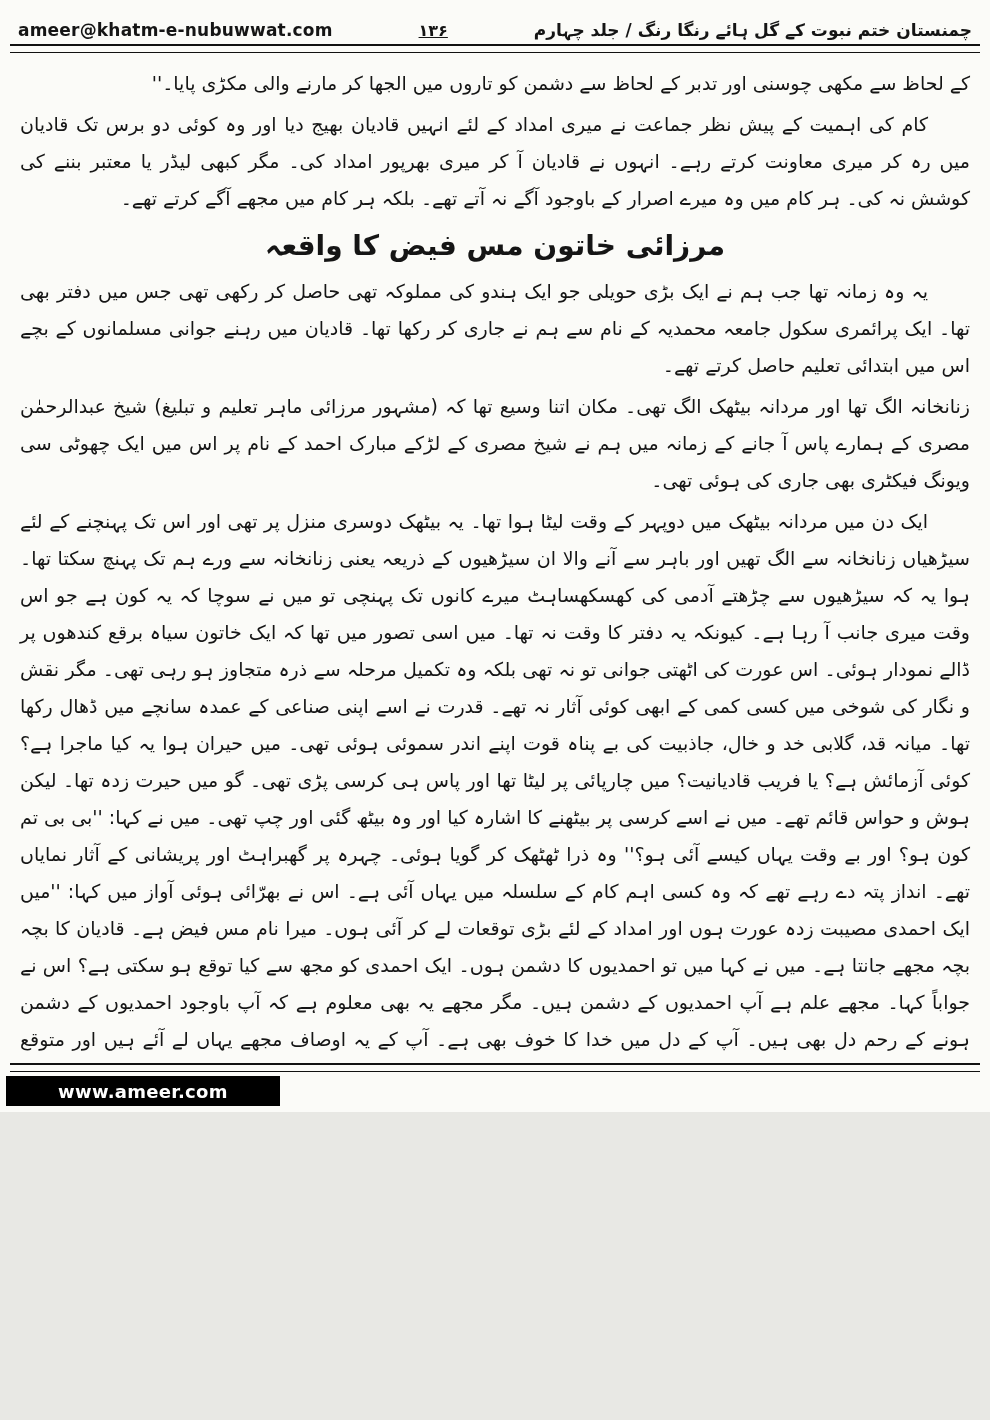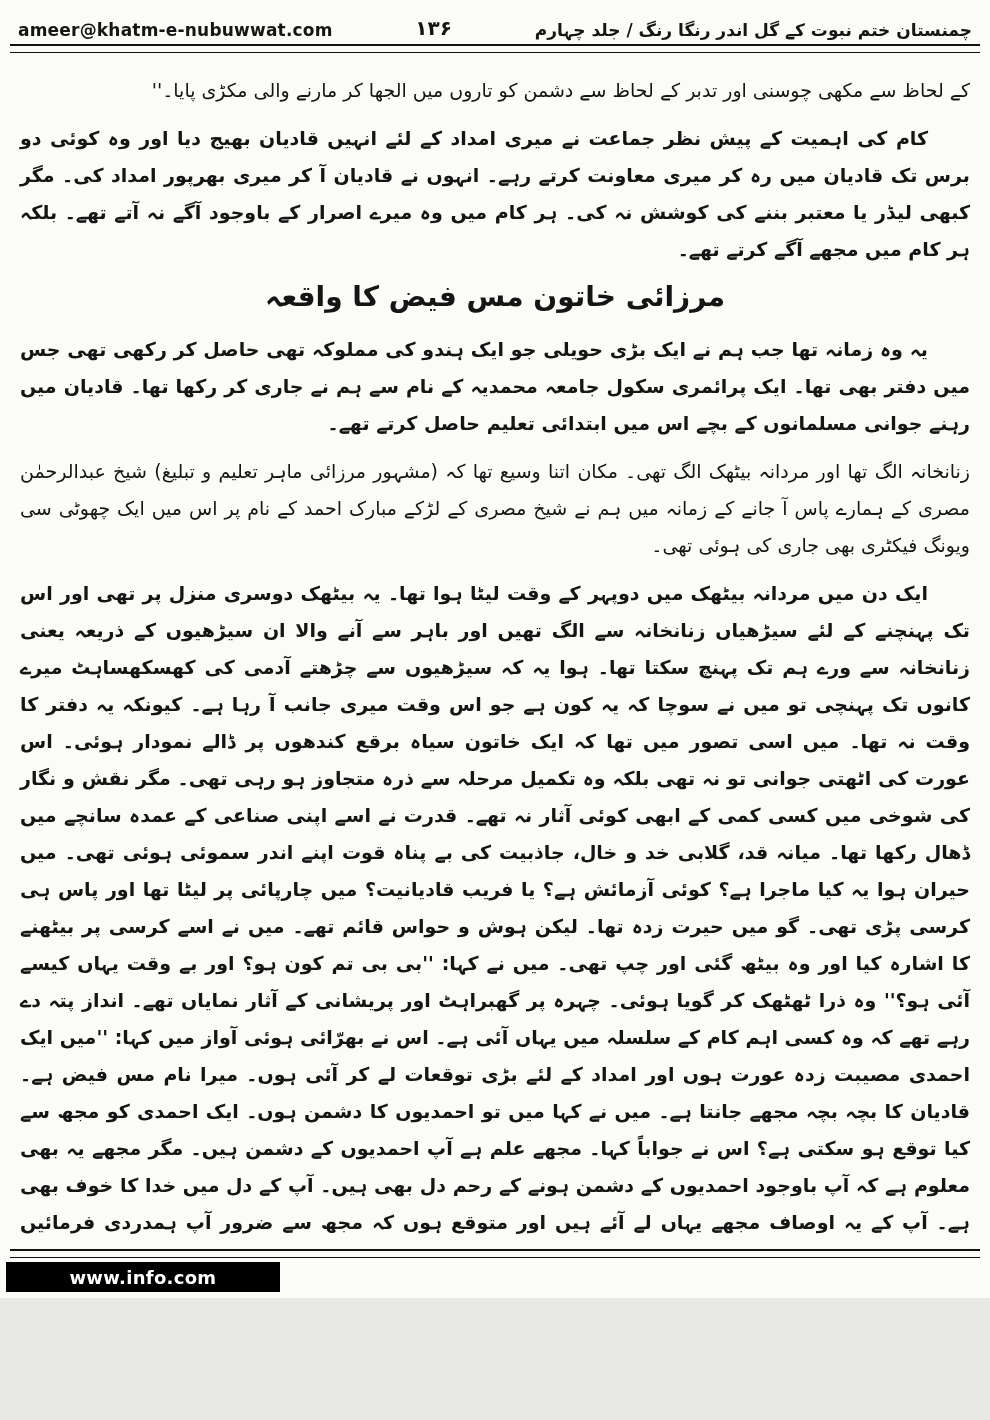--- a/index.html
+++ b/index.html
@@ -1,37 +1,37 @@
 <!DOCTYPE html>
 <html lang="ur"><head>
 <meta charset="utf-8">
 <style>
   html,body{margin:0;padding:0;background:#e8e8e4;}
   .page{
-    width:990px;height:1298px;margin:0 auto;background:#fbfbf8;color:#151515;
+    width:990px;height:1112px;margin:0 auto;background:#fbfbf8;color:#151515;
     font-family:"DejaVu Sans",sans-serif;position:relative;overflow:hidden;
     box-sizing:border-box;display:flex;flex-direction:column;
   }
   
   .hdr{
     display:flex;align-items:flex-end;justify-content:space-between;
     padding:10px 18px 4px 18px;height:44px;box-sizing:border-box;
   }
   .hdr .email{font-size:17px;font-weight:bold;letter-spacing:.2px;direction:ltr;}
-  .hdr .pagenum{font-size:20px;font-weight:bold;}
+  .hdr .pagenum{font-size:16px;font-weight:bold;text-decoration:underline;}
   .hdr .title{font-size:17px;font-weight:bold;direction:rtl;}
   .rule{height:6px;margin:0 10px;border-top:2.5px solid #111;border-bottom:1px solid #111;}
   
   .body{
     flex:1;direction:rtl;text-align:justify;
     padding:8px 20px 4px 20px;box-sizing:border-box;
     font-size:19px;line-height:37px;overflow:hidden;
   }
-  .body p{margin:11px 0 2px 0;}
-  .body p.indent{text-indent:42px;font-weight:bold;}
+  .body p{margin:4px 0 2px 0;}
+  .body p.indent{text-indent:42px;}
   .body h2{
     margin:6px 0 0 0;text-align:center;font-size:28px;line-height:46px;
     font-weight:bold;text-indent:0;
   }
   
   .ftr{
     display:flex;gap:8px;padding:4px 6px 6px 6px;height:40px;box-sizing:border-box;
   }
   .ftr .bar{
     background:#000;color:#fff;font-weight:bold;font-size:18px;
@@ -43,33 +43,33 @@
   .ftr .bar.right{flex:0 0 28%;}
 </style>
 </head>
 <body>
 
 <div class="page">
 
   <header class="hdr">
     <span class="email">ameer@khatm-e-nubuwwat.com</span>
     <span class="pagenum">۱۳۶</span>
-    <span class="title">چمنستان ختم نبوت کے گل اندر رنگا رنگ / جلد چہارم</span>
+    <span class="title">چمنستان ختم نبوت کے گل ہائے رنگا رنگ / جلد چہارم</span>
   </header>
 
   <div class="rule"></div>
 
   <main class="body">
     <p>کے لحاظ سے مکھی چوسنی اور تدبر کے لحاظ سے دشمن کو تاروں میں الجھا کر مارنے والی مکڑی پایا۔''</p>
     <p class="indent">کام کی اہمیت کے پیش نظر جماعت نے میری امداد کے لئے انہیں قادیان بھیج دیا اور وہ کوئی دو برس تک قادیان میں رہ کر میری معاونت کرتے رہے۔ انہوں نے قادیان آ کر میری بھرپور امداد کی۔ مگر کبھی لیڈر یا معتبر بننے کی کوشش نہ کی۔ ہر کام میں وہ میرے اصرار کے باوجود آگے نہ آتے تھے۔ بلکہ ہر کام میں مجھے آگے کرتے تھے۔</p>
     <h2>مرزائی خاتون مس فیض کا واقعہ</h2>
     <p class="indent">یہ وہ زمانہ تھا جب ہم نے ایک بڑی حویلی جو ایک ہندو کی مملوکہ تھی حاصل کر رکھی تھی جس میں دفتر بھی تھا۔ ایک پرائمری سکول جامعہ محمدیہ کے نام سے ہم نے جاری کر رکھا تھا۔ قادیان میں رہنے جوانی مسلمانوں کے بچے اس میں ابتدائی تعلیم حاصل کرتے تھے۔</p>
     <p>زنانخانہ الگ تھا اور مردانہ بیٹھک الگ تھی۔ مکان اتنا وسیع تھا کہ (مشہور مرزائی ماہر تعلیم و تبلیغ) شیخ عبدالرحمٰن مصری کے ہمارے پاس آ جانے کے زمانہ میں ہم نے شیخ مصری کے لڑکے مبارک احمد کے نام پر اس میں ایک چھوٹی سی ویونگ فیکٹری بھی جاری کی ہوئی تھی۔</p>
     <p class="indent">ایک دن میں مردانہ بیٹھک میں دوپہر کے وقت لیٹا ہوا تھا۔ یہ بیٹھک دوسری منزل پر تھی اور اس تک پہنچنے کے لئے سیڑھیاں زنانخانہ سے الگ تھیں اور باہر سے آنے والا ان سیڑھیوں کے ذریعہ یعنی زنانخانہ سے ورے ہم تک پہنچ سکتا تھا۔ ہوا یہ کہ سیڑھیوں سے چڑھتے آدمی کی کھسکھساہٹ میرے کانوں تک پہنچی تو میں نے سوچا کہ یہ کون ہے جو اس وقت میری جانب آ رہا ہے۔ کیونکہ یہ دفتر کا وقت نہ تھا۔ میں اسی تصور میں تھا کہ ایک خاتون سیاہ برقع کندھوں پر ڈالے نمودار ہوئی۔ اس عورت کی اٹھتی جوانی تو نہ تھی بلکہ وہ تکمیل مرحلہ سے ذرہ متجاوز ہو رہی تھی۔ مگر نقش و نگار کی شوخی میں کسی کمی کے ابھی کوئی آثار نہ تھے۔ قدرت نے اسے اپنی صناعی کے عمدہ سانچے میں ڈھال رکھا تھا۔ میانہ قد، گلابی خد و خال، جاذبیت کی بے پناہ قوت اپنے اندر سموئی ہوئی تھی۔ میں حیران ہوا یہ کیا ماجرا ہے؟ کوئی آزمائش ہے؟ یا فریب قادیانیت؟ میں چارپائی پر لیٹا تھا اور پاس ہی کرسی پڑی تھی۔ گو میں حیرت زدہ تھا۔ لیکن ہوش و حواس قائم تھے۔ میں نے اسے کرسی پر بیٹھنے کا اشارہ کیا اور وہ بیٹھ گئی اور چپ تھی۔ میں نے کہا: ''بی بی تم کون ہو؟ اور بے وقت یہاں کیسے آئی ہو؟'' وہ ذرا ٹھٹھک کر گویا ہوئی۔ چہرہ پر گھبراہٹ اور پریشانی کے آثار نمایاں تھے۔ انداز پتہ دے رہے تھے کہ وہ کسی اہم کام کے سلسلہ میں یہاں آئی ہے۔ اس نے بھرّائی ہوئی آواز میں کہا: ''میں ایک احمدی مصیبت زدہ عورت ہوں اور امداد کے لئے بڑی توقعات لے کر آئی ہوں۔ میرا نام مس فیض ہے۔ قادیان کا بچہ بچہ مجھے جانتا ہے۔ میں نے کہا میں تو احمدیوں کا دشمن ہوں۔ ایک احمدی کو مجھ سے کیا توقع ہو سکتی ہے؟ اس نے جواباً کہا۔ مجھے علم ہے آپ احمدیوں کے دشمن ہیں۔ مگر مجھے یہ بھی معلوم ہے کہ آپ باوجود احمدیوں کے دشمن ہونے کے رحم دل بھی ہیں۔ آپ کے دل میں خدا کا خوف بھی ہے۔ آپ کے یہ اوصاف مجھے یہاں لے آئے ہیں اور متوقع ہوں کہ مجھ سے ضرور آپ ہمدردی فرمائیں گے۔'' میں نے کہا اچھا بی بی! بتاؤ کیا تکلیف ہے؟ جہاں تک میرا بس چلا تو ضرور تمہاری ہمدردی ہو گی۔ اس نے کہا میرا چھوٹا بھائی جو ناز و نعم کا پلا ہوا ہے اور ابھی پندرہ سولہ سال کے پیٹے میں ہے خلیفہ صاحب کے حکم سے کسی بناوٹی فوجداری کیس میں جیل بھیج دیا گیا ہے اور کل سے بٹالہ میں جیل کی کال کوٹھڑی میں بند ہے۔ میں حیران پریشان ہوں کہ اس پر کیا گزر رہی ہو گی؟ اس امداد کی غرض سے آئی ہوں۔ میں نے کہا اب تم چلی جاؤ۔ کل بٹالہ کچہری میں ہمارے آدمی موجود ہوں گے۔ جو ضمانت</p>
   </main>
 
   <div class="rule"></div>
 
   <footer class="ftr">
-    <div class="bar left">www.info.com</div>
+    <div class="bar left">www.ameer.com</div>
   </footer>
 
 </div>
 
 </body></html>

